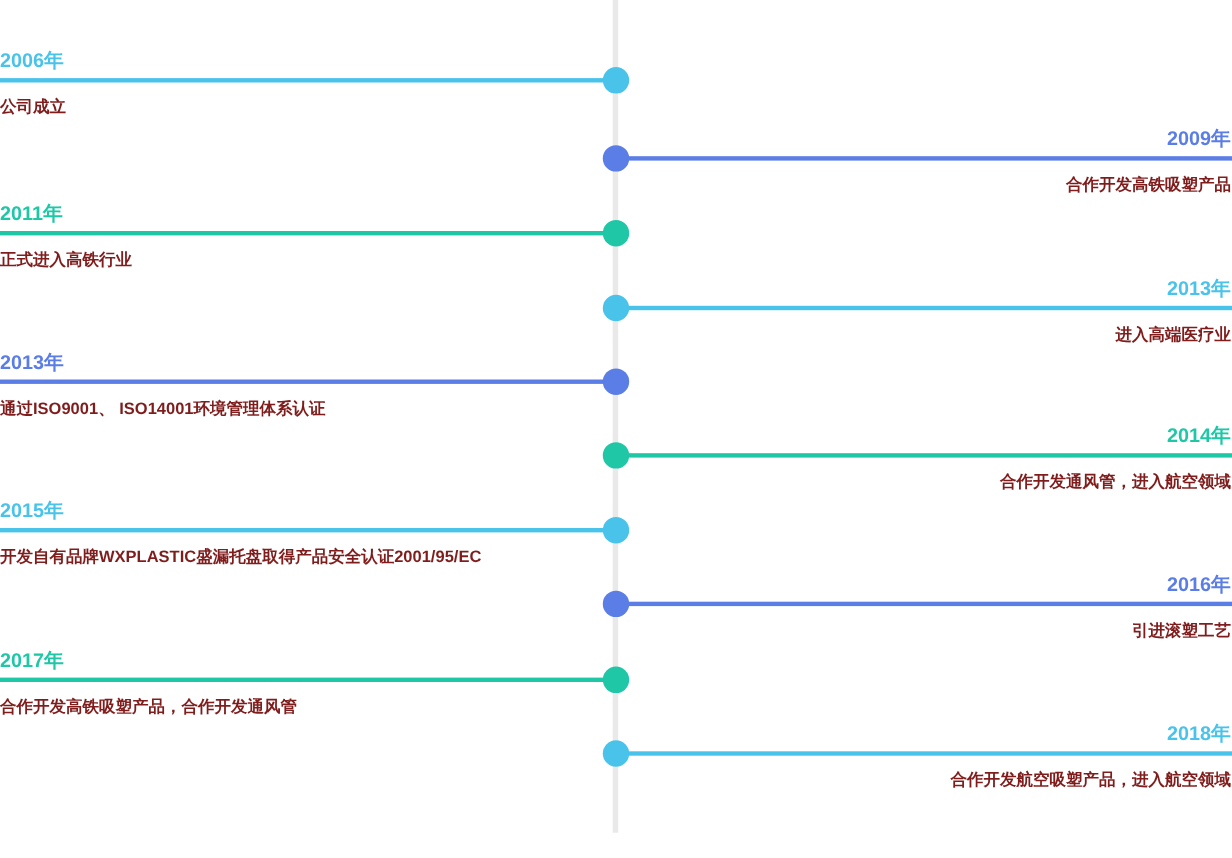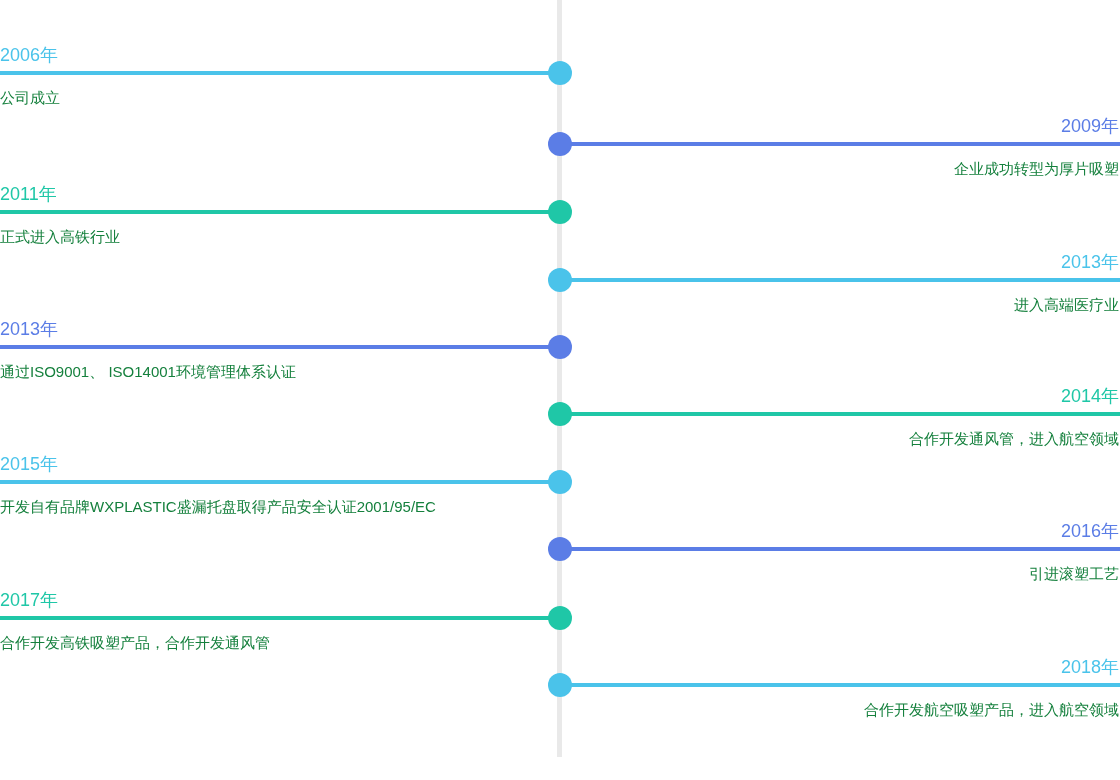--- a/index.html
+++ b/index.html
@@ -7,20 +7,21 @@
     width: 1120px; height: 780px;
     background: #ffffff;
     font-family: "Liberation Sans", "DejaVu Sans", sans-serif;
     overflow: hidden;
   }
   .timeline {
     position: relative;
     width: 1120px;
     height: 780px;
     background: #ffffff;
+    font-weight: bold;
   }
   .vline {
     position: absolute;
     left: 557px;
     top: 0;
     width: 5px;
     height: 757px;
     background: #e9e9e9;
   }
   .entry {
@@ -55,21 +56,21 @@
     color: var(--c, #999);
     white-space: nowrap;
   }
   .entry.left  .year { left: 0; text-align: left; }
   .entry.right .year { right: 1px; }
   .entry .desc {
     position: absolute;
     top: 16px;
     font-size: 15px;
     line-height: 18px;
-    color: #15803d;
+    color: #7f1d1d;
     white-space: nowrap;
   }
   .entry.left  .desc { left: 0; text-align: left; }
   .entry.right .desc { right: 1px; text-align: right; }
 </style>
 </head>
 <body>
 
 <div class="timeline">
 
@@ -79,21 +80,21 @@
     <div class="hline"></div>
     <div class="dot"></div>
     <div class="year">2006年</div>
     <div class="desc">公司成立</div>
   </div>
 
   <div class="entry right" style="top: 144px; --c: #5b7de6;">
     <div class="hline"></div>
     <div class="dot"></div>
     <div class="year">2009年</div>
-    <div class="desc">企业成功转型为厚片吸塑</div>
+    <div class="desc">合作开发高铁吸塑产品</div>
   </div>
 
   <div class="entry left" style="top: 212px; --c: #1fc7a7;">
     <div class="hline"></div>
     <div class="dot"></div>
     <div class="year">2011年</div>
     <div class="desc">正式进入高铁行业</div>
   </div>
 
   <div class="entry right" style="top: 280px; --c: #4ac3ea;">

